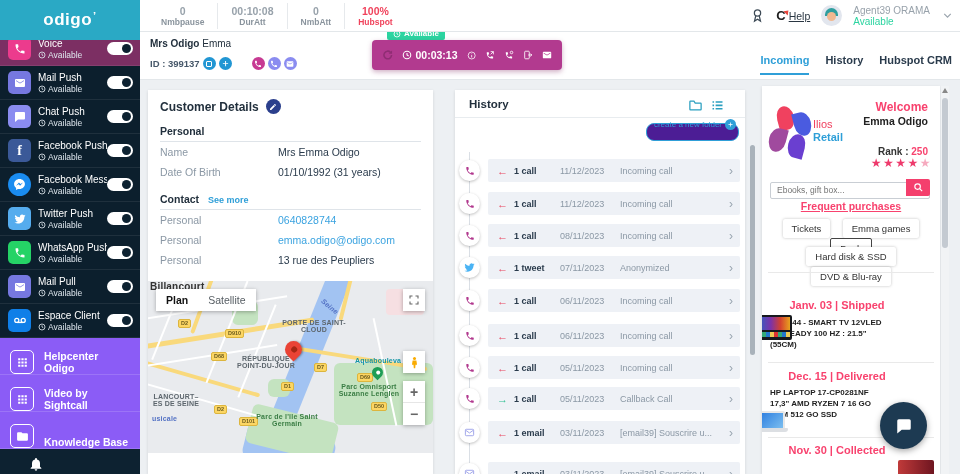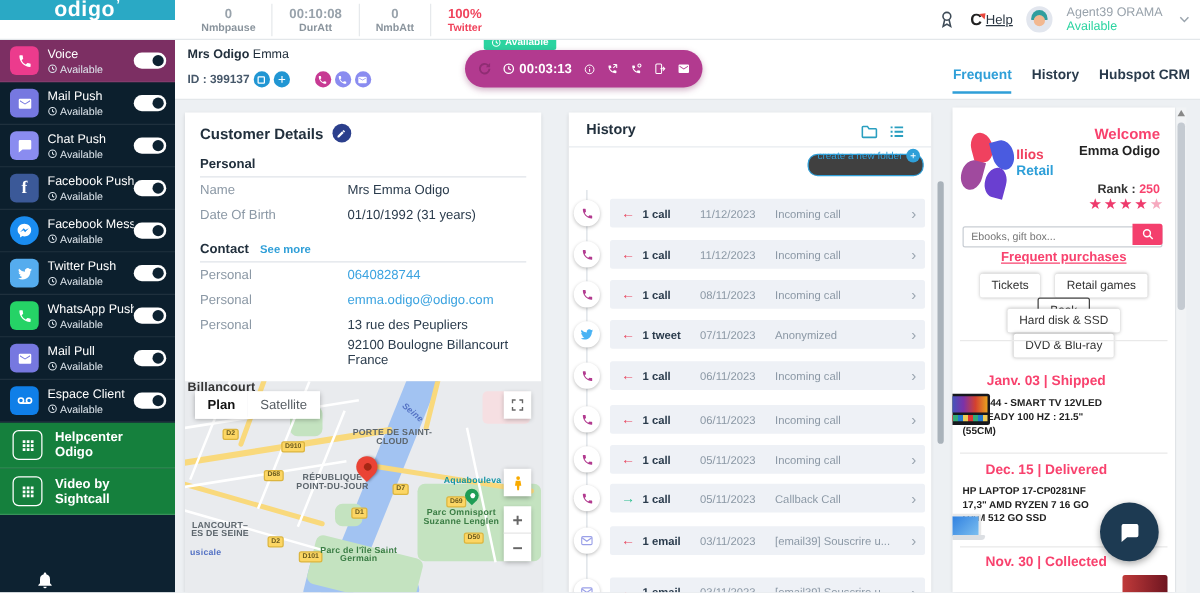--- a/index.html
+++ b/index.html
@@ -3,21 +3,21 @@
 <meta charset="utf-8">
 <style>
 *{margin:0;padding:0;box-sizing:border-box}
 html,body{width:960px;height:474px;overflow:hidden}
 body{font-family:"Liberation Sans",sans-serif;background:#edf0f3}
 #app{position:relative;width:960px;height:474px;background:#edf0f3;overflow:hidden}
 svg.ic{display:block;fill:currentColor}
 
 
 .topbar{position:absolute;top:0;left:0;width:960px;height:32px;background:#fff;border-bottom:1px solid #e3e7ea;z-index:6}
-.logo-blk{position:absolute;left:0;top:0;width:140px;height:16px;background:#2aa9c5;color:#fff;display:flex;align-items:center;justify-content:center;font-weight:bold;font-size:17px;letter-spacing:.5px}
+.logo-blk{position:absolute;left:0;top:0;width:140px;height:40px;background:#2aa9c5;color:#fff;display:flex;align-items:center;justify-content:center;font-weight:bold;font-size:17px;letter-spacing:.5px}
 .logo-mark{font-size:11px;margin-left:1px;transform:translateY(-4px);display:inline-block}
 .stats{position:absolute;left:148px;top:0;height:31px;display:flex;align-items:center}
 .stat{padding:2px 13px;text-align:center;border-right:1px solid #e6e9ec}
 .stat:last-child{border-right:none}
 .stat .v{font-size:10.5px;font-weight:bold;color:#98a2ab;line-height:12px}
 .stat .l{font-size:8.5px;font-weight:bold;color:#8a949d;line-height:10px}
 .stat.hot .v,.stat.hot .l{color:#f0435c}
 .agent-area{position:absolute;right:6px;top:0;height:31px;display:flex;align-items:center;gap:11px}
 .award{color:#3e4b57}
 .help-wrap{display:flex;align-items:center;gap:3px}
@@ -34,38 +34,38 @@
 
 .subbar{position:absolute;left:140px;top:32px;width:820px;height:48px;background:#fff;border-bottom:1px solid #e3e7ea;z-index:2}
 .cust-name{position:absolute;left:10px;top:6px;font-size:10px;color:#22303d;font-weight:normal}
 .cust-name b{font-weight:bold}
 .cust-id{position:absolute;left:10px;top:25px;font-size:9.5px;font-weight:bold;color:#47586a;display:flex;align-items:center;gap:3px}
 .cic{width:13px;height:13px;border-radius:50%;display:inline-flex;align-items:center;justify-content:center;color:#fff;flex:none}
 .cic.b{background:#2196d3}.cic.m{background:#c73a93}.cic.p{background:#8a8cf0}
 .cic .sqo{width:6px;height:6px;border:1.2px solid #fff;border-radius:1px}
 .gap8{width:14px}
 .avail-badge{position:absolute;left:247px;top:-5px;height:13px;background:#2bd4a0;color:#fff;border-radius:2px;display:flex;align-items:center;gap:3px;padding:0 6px;font-size:8px;font-weight:bold;z-index:4}
-.call-pill{position:absolute;left:232px;top:8px;width:190px;height:30px;border-radius:15px;background:#b23a8f;display:flex;align-items:center;color:#fff;z-index:5;box-shadow:0 2px 5px rgba(120,30,90,.35);padding:0 10px;gap:9px}
+.call-pill{position:absolute;left:232px;top:8px;width:190px;height:30px;border-radius:4px;background:#b23a8f;display:flex;align-items:center;color:#fff;z-index:5;box-shadow:0 2px 5px rgba(120,30,90,.35);padding:0 10px;gap:9px}
 .call-pill .ref{color:#8f2d73}
 .timer{display:flex;align-items:center;gap:3px;font-size:10.5px;font-weight:bold}
 .tabs{position:absolute;right:8px;top:22px;display:flex;gap:16px;font-size:11px;font-weight:bold;color:#2a3b4c}
 .tab{padding-bottom:7px;cursor:pointer}
 .tab.active{color:#2f9fd8;border-bottom:2px solid #2f9fd8}
 
 
 .sidebar{position:absolute;left:0;top:32px;width:140px;height:442px;background:#0d2231}
 .ch{position:relative;height:34px;border-bottom:1px solid rgba(255,255,255,.08);display:flex;align-items:center;padding:0 7px 0 8px;background:#0c1f2d}
 .ch.active{background:#7c2f63}
 .sq{width:23px;height:23px;border-radius:5px;display:flex;align-items:center;justify-content:center;color:#fff;flex:none;font-weight:bold}
 .ch-tx{flex:1;padding-left:7px;min-width:0}
 .ch-l{font-size:10px;font-weight:normal;color:#fff;white-space:nowrap;overflow:hidden}
 .ch-s{font-size:8.5px;color:#dfe7ee;display:flex;align-items:center;gap:2px;margin-top:1px}
 .tgl{width:26px;height:13px;background:#fff;border-radius:7px;position:relative;flex:none}
 .tgl::after{content:"";position:absolute;right:2px;top:2px;width:9px;height:9px;border-radius:50%;background:#0d2231}
-.app{height:37px;background:#15803d;border-bottom:1px solid rgba(255,255,255,.15);display:flex;align-items:center;gap:10px;padding:0 10px;color:#fff;font-size:10.5px;font-weight:bold}
+.app{height:37px;background:#8b5cf6;border-bottom:1px solid rgba(255,255,255,.15);display:flex;align-items:flex-end;gap:10px;padding:0 10px;color:#fff;font-size:10.5px;font-weight:bold}
 .app .out{width:24px;height:24px;border:1.6px solid #fff;border-radius:5px;display:flex;align-items:center;justify-content:center;flex:none}
 .bell{position:absolute;left:28px;top:424px;color:#fff}
 
 
 .card{position:absolute;background:#fff;box-shadow:0 1px 3px rgba(0,0,0,.12)}
 .cardL{left:148px;top:90px;width:285px;height:384px;padding:9px 12px 0;overflow:hidden}
 .cardH{left:455px;top:90px;width:290px;height:384px;overflow:hidden}
 .cardR{left:762px;top:86px;width:178px;height:388px;overflow:hidden}
 
 
@@ -105,42 +105,42 @@
 .pegman{right:8px;top:70px;width:22px;height:22px;color:#f9ab00}
 .zoomer{right:8px;top:100px;width:22px;height:44px;flex-direction:column;font-size:14px;font-weight:bold;color:#666}
 .zoomer div{height:22px;display:flex;align-items:center;justify-content:center;width:100%;cursor:pointer}
 .zoomer .zi{border-bottom:1px solid #e6e6e6}
 
 
 .h-title{position:absolute;left:14px;top:8px;font-size:11.5px;font-weight:bold;color:#22303d}
 .hic{position:absolute;top:8px;color:#2a9fc0;cursor:pointer}
 .hic.f{right:42px}.hic.l{right:20px}
 .h-div{position:absolute;left:0;top:27px;width:100%;border-top:1px solid #e8ecef}
-.mkfolder{position:absolute;right:6px;top:33px;height:15px;border:1px solid #2f9fd8;border-radius:8px;display:flex;align-items:center;gap:3px;padding:0 2px 16px 7px;font-size:8px;color:#2f9fd8;background:#404040;cursor:pointer}
+.mkfolder{position:absolute;right:6px;top:33px;height:15px;border:1px solid #2f9fd8;border-radius:8px;display:flex;align-items:center;gap:3px;padding:0 2px 16px 7px;font-size:8px;color:#2f9fd8;background:#4c1d95;cursor:pointer}
 .mkfolder .pls{width:11px;height:11px;border-radius:50%;background:#2f9fd8;color:#fff;display:flex;align-items:center;justify-content:center}
 .tline{position:absolute;left:14px;top:62px;bottom:0;border-left:1px solid #dadfe5}
 .h-ev{position:absolute;left:0;right:0;height:23px}
 .h-ic{position:absolute;left:4px;top:1px;width:21px;height:21px;border-radius:50%;background:#fff;box-shadow:0 1px 3px rgba(0,0,0,.25);display:flex;align-items:center;justify-content:center}
 .h-row{position:absolute;left:33px;right:5px;height:23px;background:#eef1f6;border-radius:2px;display:flex;align-items:center;cursor:pointer}
 .h-arr{margin-left:9px;width:17px;font-size:11px;font-weight:bold;color:#e8465f}
 .h-arr.out{color:#2bbf8f}
 .h-count{width:46px;font-size:9px;font-weight:bold;color:#2a3b4c}
 .h-date{width:60px;font-size:9px;color:#8b98a5}
 .h-desc{flex:1;font-size:9px;color:#8b98a5;white-space:nowrap;overflow:hidden}
 .h-chev{margin-right:7px;color:#9aa5b0;font-size:12px}
 
 
 .pinktx{color:#f8426e}
 .r-logo{position:absolute;left:5px;top:18px;width:100px;height:56px}
 .leaf{position:absolute;width:17px;height:24px}
 .leaf.l1{left:10px;top:2px;background:#f0415f;border-radius:50% 50% 50% 0;transform:rotate(-15deg)}
 .leaf.l2{left:2px;top:24px;background:#a04a9e;border-radius:50% 0 50% 50%;transform:rotate(15deg)}
 .leaf.l3{left:27px;top:8px;background:#4a5be0;border-radius:0 50% 50% 50%;transform:rotate(-15deg)}
 .leaf.l4{left:21px;top:30px;background:#6a3fd0;border-radius:50% 50% 0 50%;transform:rotate(15deg)}
-.brand-t{position:absolute;left:46px;top:14px;font-size:11px;font-weight:bold;color:#f0415f}
+.brand-t{position:absolute;left:46px;top:14px;font-size:11px;font-weight:normal;color:#f0415f}
 .brand-b{position:absolute;left:46px;top:27px;font-size:11px;font-weight:bold;color:#2e9fd8}
 .r-welcome{position:absolute;right:12px;top:14px;font-size:12px;font-weight:bold;color:#f8426e}
 .r-name{position:absolute;right:12px;top:29px;font-size:10.5px;font-weight:bold;color:#222}
 .r-rank{position:absolute;right:12px;top:60px;font-size:10px;font-weight:bold;color:#333}
 .r-stars{position:absolute;right:8px;top:70px;font-size:12px;letter-spacing:1.5px;color:#ee3a6c}
 .r-stars .lite{color:#f6aabf}
 .r-search{position:absolute;left:8px;top:93px;width:160px;height:17px}
 .r-search input{width:100%;height:17px;border:1px solid #c9ced4;border-radius:2px;font-size:8.5px;padding:0 26px 0 6px;color:#555;outline:none;font-family:"Liberation Sans",sans-serif}
 .r-search .sbtn{position:absolute;right:0;top:0;width:24px;height:17px;background:#f43f6d;color:#fff;display:flex;align-items:center;justify-content:center;cursor:pointer;border-radius:0 2px 2px 0}
 .r-freq{position:absolute;left:0;top:114px;width:100%;text-align:center;font-size:10.5px;font-weight:bold;color:#f8426e;text-decoration:underline;cursor:pointer}
@@ -281,21 +281,21 @@
       <div class="stat">
           <div class="v">00:10:08</div>
           <div class="l">DurAtt</div>
         </div>
       <div class="stat">
           <div class="v">0</div>
           <div class="l">NmbAtt</div>
         </div>
       <div class="stat hot">
           <div class="v">100%</div>
-          <div class="l">Twitter</div>
+          <div class="l">Hubspot</div>
         </div>
     </div>
     <div class="agent-area">
       <svg class="ic award" width="15" height="15">
           <use href="#i-award"></use>
         </svg>
       <span class="help-wrap">
           <b class="c-logo">C</b>
           <span class="help-lnk">Help</span>
         </span>
@@ -365,21 +365,21 @@
           <use href="#i-phone-hold"></use>
         </svg>
       <svg class="ic" width="14" height="14">
           <use href="#i-device-out"></use>
         </svg>
       <svg class="ic" width="14" height="14">
           <use href="#i-mail"></use>
         </svg>
     </div>
     <div class="tabs">
-      <span class="tab active">Frequent</span>
+      <span class="tab active">Incoming</span>
       <span class="tab">History</span>
       <span class="tab">Hubspot CRM</span>
     </div>
   </div>
 
   <div class="sidebar">
     <div class="ch active">
       <span class="sq" style="background:#ec3b8d">
           <svg class="ic" width="12" height="12">
             <use href="#i-phone"></use>
@@ -537,20 +537,28 @@
       <span>Helpcenter Odigo</span>
     </div>
     <div class="app">
       <span class="out">
           <svg class="ic" width="13" height="13">
             <use href="#i-grid"></use>
           </svg>
         </span>
       <span>Video by Sightcall</span>
     </div>
+    <div class="app">
+      <span class="out">
+          <svg class="ic" width="13" height="13">
+            <use href="#i-folder"></use>
+          </svg>
+        </span>
+      <span>Knowledge Base</span>
+    </div>
     <svg class="ic bell" width="16" height="16">
         <use href="#i-bell"></use>
       </svg>
   </div>
 
   <div class="card cardL">
     <div class="cd-title">
       <span>Customer Details</span>
       <span class="pencil">
           <svg class="ic" width="8" height="8">
@@ -580,21 +588,20 @@
     <div class="crow">
         <span class="lb">Personal</span>
         <span class="val link">emma.odigo@odigo.com</span>
       </div>
     <div class="crow" style="padding-bottom:0">
         <span class="lb">Personal</span>
         <span class="val">13 rue des Peupliers</span>
       </div>
     <div class="crow">
         <span class="lb"></span>
-        <span class="val">92100 Boulogne Billancourt France</span>
       </div>
 
     <div class="map">
       <div class="water"></div>
       <div class="water2"></div>
       <div class="park" style="left:186px;top:82px;width:99px;height:62px"></div>
       <div class="park" style="left:100px;top:132px;width:88px;height:40px;transform:rotate(14deg)"></div>
       <div class="park" style="left:84px;top:20px;width:26px;height:24px"></div>
       <div class="park" style="left:120px;top:98px;width:22px;height:18px"></div>
       <div class="pinkzone"></div>
@@ -836,21 +843,21 @@
       <input type="text" placeholder="Ebooks, gift box..." style="">
       <span class="sbtn">
           <svg class="ic" width="11" height="11">
             <use href="#i-search"></use>
           </svg>
         </span>
     </div>
     <div class="r-freq">Frequent purchases</div>
     <div class="chips c1">
       <span class="chip">Tickets</span>
-      <span class="chip">Retail games</span>
+      <span class="chip">Emma games</span>
       <span class="chip sel">Book</span>
     </div>
     <div class="chips c2">
       <span class="chip">Hard disk &amp; SSD</span>
       <span class="chip">DVD &amp; Blu-ray</span>
     </div>
     <div class="r-div" style="top:186px"></div>
 
     <div class="o-date" style="top:213px"><span>Janv. 03</span> <span>|</span> <span>Shipped</span></div>
     <div class="o-desc" style="top:231px">1472644 - SMART TV 12VLED HD READY 100 HZ : 21.5" (55CM)</div>

